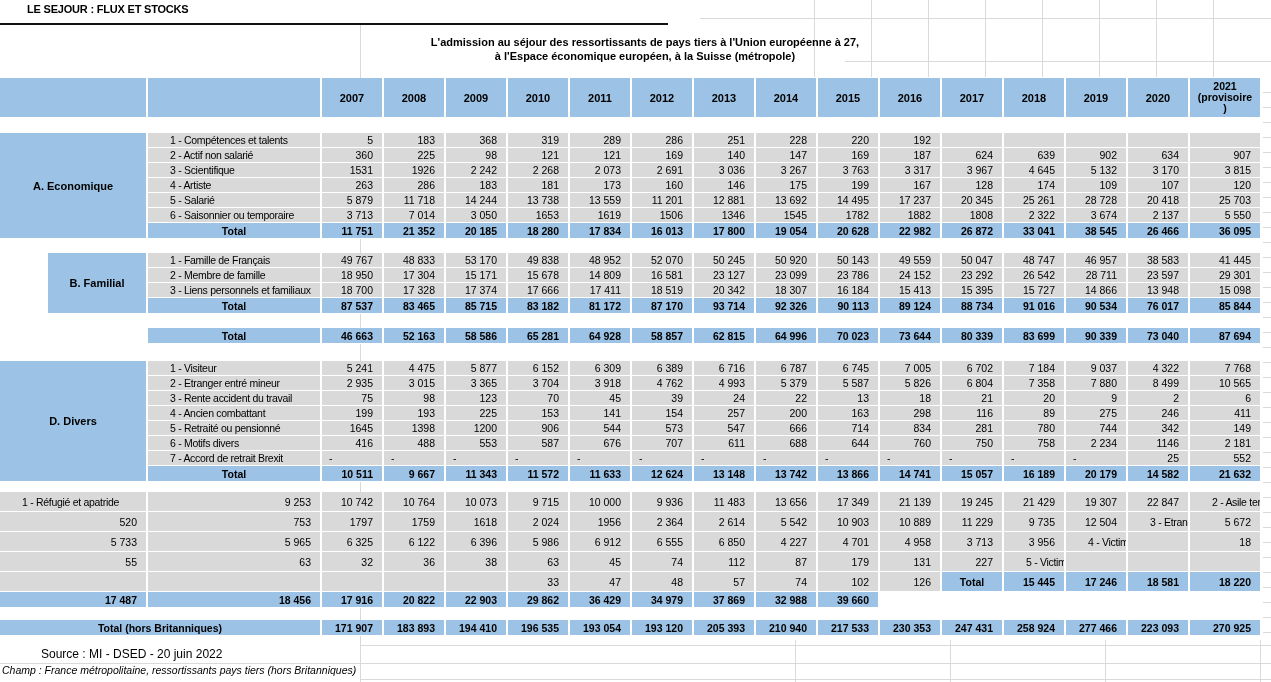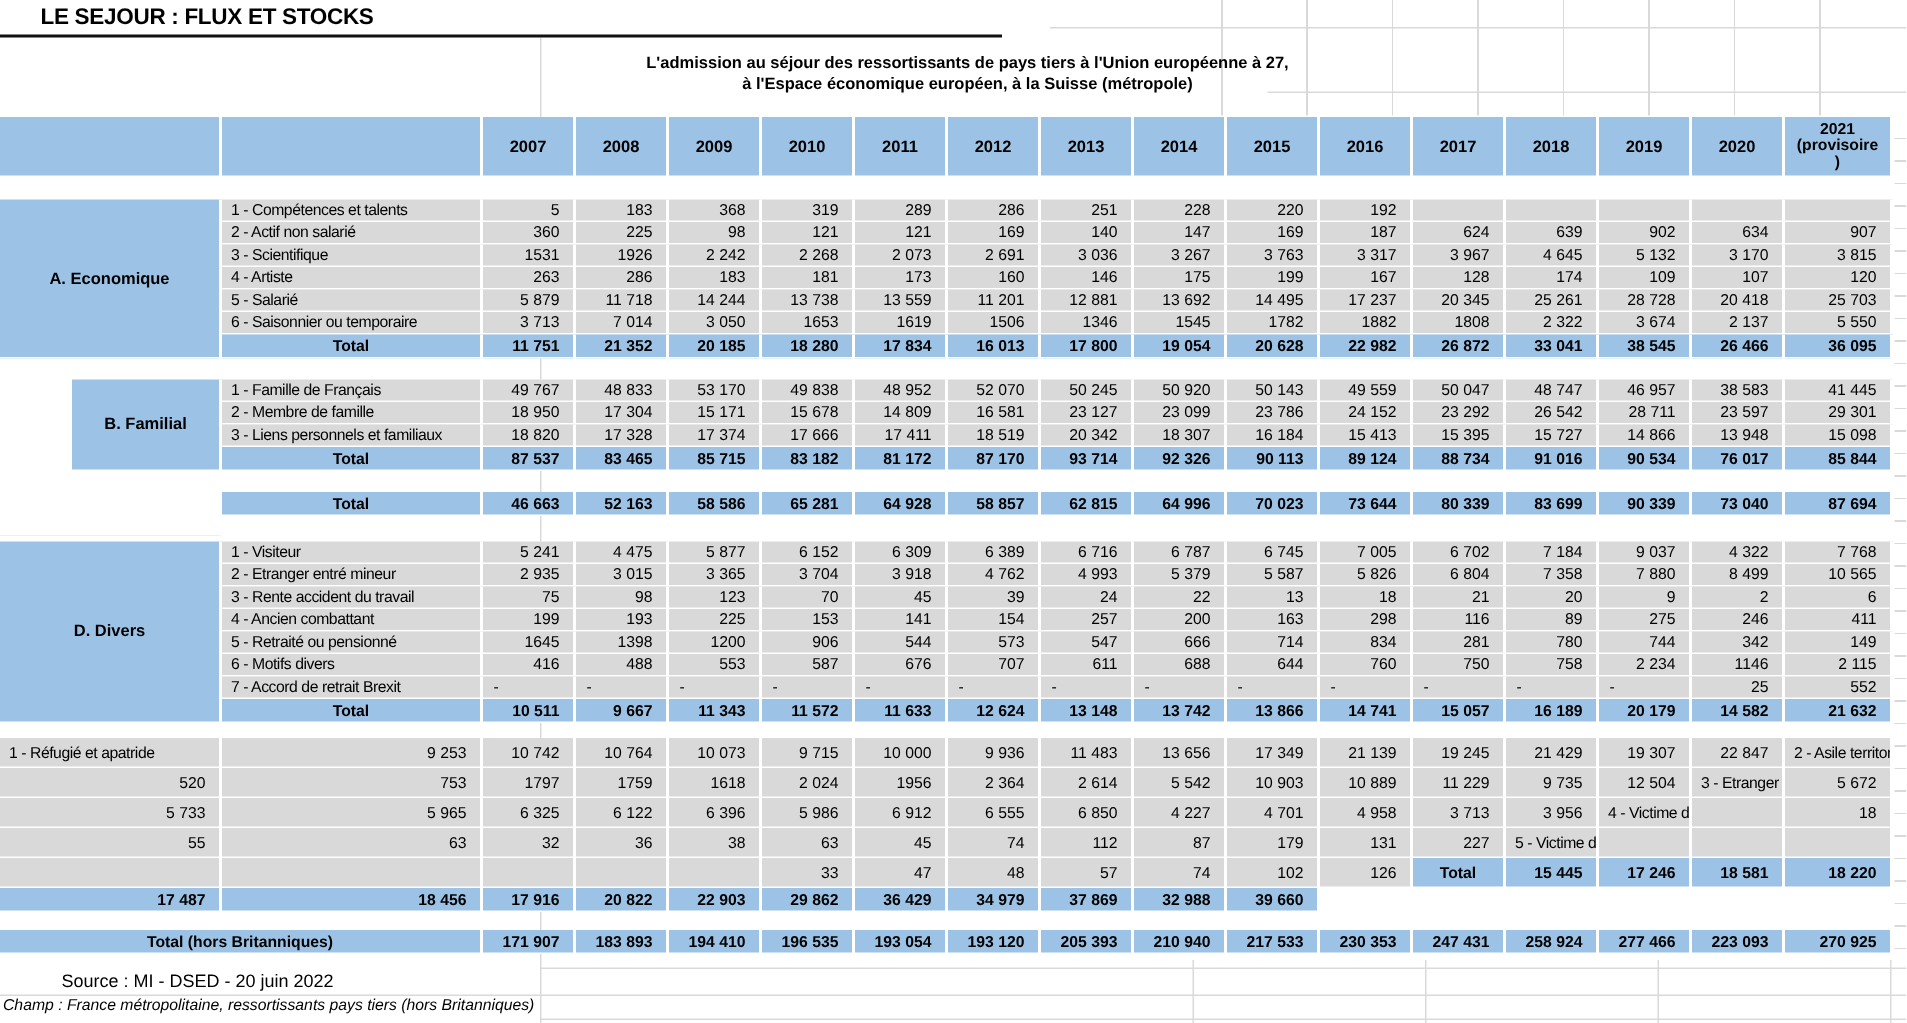--- a/index.html
+++ b/index.html
@@ -1,28 +1,28 @@
 <!DOCTYPE html>
 <html style="--blue: #9CC3E6; --gray: #D9D9D9;"><head>
 <meta charset="utf-8">
 <style>
   html,body{margin:0;padding:0;background:#fff;}
   .page{position:relative;width:1271px;height:682px;background:#fff;overflow:hidden;
         font-family:"Liberation Sans",sans-serif;color:#000;}
-  .title{position:absolute;left:2px;top:3px;font-size:15px;font-weight:bold;letter-spacing:-0.2px;padding-left:25px;}
+  .title{position:absolute;left:2px;top:3px;font-size:11px;font-weight:bold;letter-spacing:-0.2px;padding-left:25px;}
   .title-rule{position:absolute;left:0;top:23px;width:668px;height:0;border-top:2px solid #111;}
   .subtitle{position:absolute;left:250px;top:35px;width:790px;text-align:center;
             font-weight:bold;font-size:11px;line-height:14px;}
   #header-row,.sec-grid,#grand-total{position:absolute;left:0;display:grid;
             grid-template-columns:148px 174px repeat(14,62px) 72px;}
   #header-row{top:78px;grid-template-rows:40px;}
   #grand-total{top:620px;grid-template-columns:322px repeat(14,62px) 72px;grid-template-rows:16px;}
   .c{box-sizing:border-box;border-right:2px solid #fff;border-bottom:1px solid #fff;
      display:flex;align-items:center;font-size:10.5px;white-space:nowrap;overflow:hidden;}
-  .lbl{background:var(--gray,#D9D9D9);padding-left:6px;letter-spacing:-0.3px;}
+  .lbl{background:var(--gray,#D9D9D9);padding-left:22px;letter-spacing:-0.3px;}
   .val{background:var(--gray,#D9D9D9);justify-content:flex-end;padding-right:9px;}
   .val.dash{justify-content:flex-start;padding-left:7px;}
   .blue{background:var(--blue,#9CC3E6) !important;}
   .b{font-weight:bold;}
   .grp{background:var(--blue,#9CC3E6);justify-content:center;font-weight:bold;font-size:11px;}
   .tlab{background:var(--blue,#9CC3E6);justify-content:center;font-weight:bold;}
   .hblank{background:var(--blue,#9CC3E6);}
   .hy{background:var(--blue,#9CC3E6);justify-content:center;font-weight:bold;font-size:11px;text-align:center;}
   .hy.wrap{white-space:pre-line;line-height:11px;font-size:10.5px;}
   .src{position:absolute;left:2px;top:647px;font-size:12px;margin-left:39px;}
@@ -231,21 +231,21 @@
         <div class="c val">23 127</div>
         <div class="c val">23 099</div>
         <div class="c val">23 786</div>
         <div class="c val">24 152</div>
         <div class="c val">23 292</div>
         <div class="c val">26 542</div>
         <div class="c val">28 711</div>
         <div class="c val">23 597</div>
         <div class="c val">29 301</div>
         <div class="c lbl">3 - Liens personnels et familiaux</div>
-        <div class="c val">18 820</div>
+        <div class="c val">18 700</div>
         <div class="c val">17 328</div>
         <div class="c val">17 374</div>
         <div class="c val">17 666</div>
         <div class="c val">17 411</div>
         <div class="c val">18 519</div>
         <div class="c val">20 342</div>
         <div class="c val">18 307</div>
         <div class="c val">16 184</div>
         <div class="c val">15 413</div>
         <div class="c val">15 395</div>
@@ -379,21 +379,21 @@
         <div class="c val">676</div>
         <div class="c val">707</div>
         <div class="c val">611</div>
         <div class="c val">688</div>
         <div class="c val">644</div>
         <div class="c val">760</div>
         <div class="c val">750</div>
         <div class="c val">758</div>
         <div class="c val">2 234</div>
         <div class="c val">1146</div>
-        <div class="c val">2 115</div>
+        <div class="c val">2 181</div>
         <div class="c lbl">7 - Accord de retrait Brexit</div>
         <div class="c val dash">-</div>
         <div class="c val dash">-</div>
         <div class="c val dash">-</div>
         <div class="c val dash">-</div>
         <div class="c val dash">-</div>
         <div class="c val dash">-</div>
         <div class="c val dash">-</div>
         <div class="c val dash">-</div>
         <div class="c val dash">-</div>

